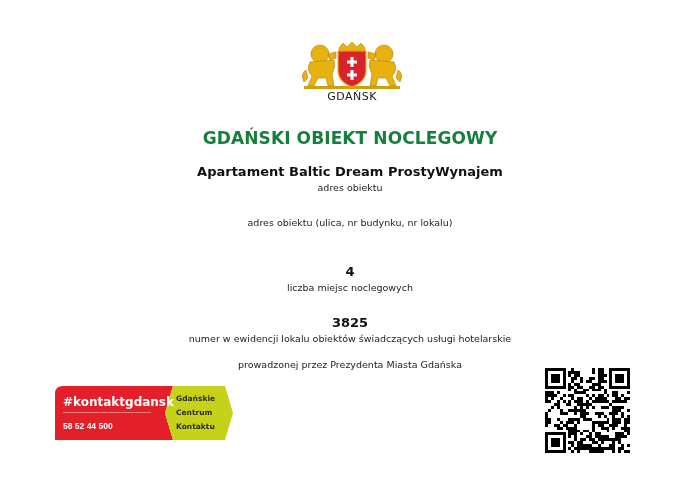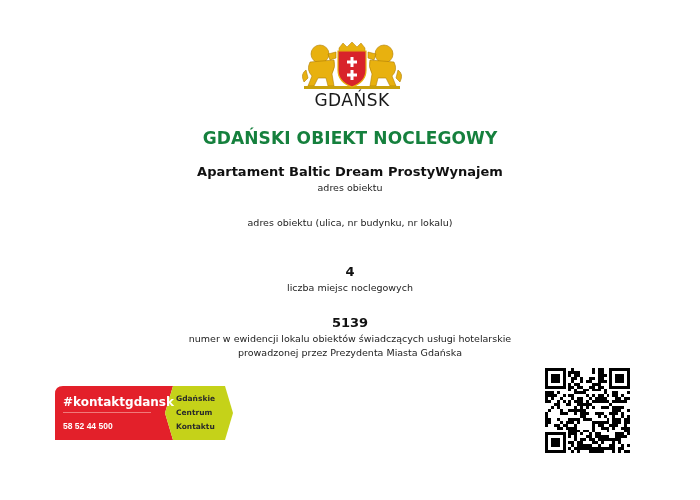--- a/index.html
+++ b/index.html
@@ -8,21 +8,21 @@
       font-family: "DejaVu Sans", "Liberation Sans", sans-serif;
       color: #1a1a1a;
     }
     .page { position: relative; width: 700px; height: 500px; background: #fff; }
 
     
     .logo { position: absolute; left: 300px; top: 40px; width: 104px; height: 72px; }
     .logo svg { display: block; width: 104px; height: 52px; }
     .logo-text {
       position: absolute; left: 0; top: 50px; width: 104px; text-align: center;
-      font-family: "DejaVu Sans", sans-serif; font-size: 17px; letter-spacing: 0.5px;
+      font-family: "DejaVu Sans", sans-serif; font-size: 11px; letter-spacing: 0.5px;
       color: #1a1a1a; font-weight: 400;
     }
 
     .title {
       position: absolute; left: 0; top: 128px; width: 700px; text-align: center;
       font-size: 17px; font-weight: 700; color: #15803d;
       font-family: "DejaVu Sans", sans-serif; letter-spacing: 0.1px;
     }
 
     .field { position: absolute; left: 0; width: 700px; text-align: center; }
@@ -106,23 +106,23 @@
   <div class="field f2">
     <div class="label">adres obiektu (ulica, nr budynku, nr lokalu)</div>
   </div>
 
   <div class="field f3">
     <div class="value">4</div>
     <div class="label">liczba miejsc noclegowych</div>
   </div>
 
   <div class="field f4">
-    <div class="value">5139</div>
+    <div class="value">3825</div>
     <div class="label">numer w ewidencji lokalu obiektów świadczących usługi hotelarskie</div>
-    <div class="label" style="margin-top:0">prowadzonej przez Prezydenta Miasta Gdańska</div>
+    <div class="label" style="margin-top:12px">prowadzonej przez Prezydenta Miasta Gdańska</div>
   </div>
 
   <div class="badge">
     <svg class="badge-svg" width="178" height="54" viewBox="0 0 178 54">
       <path d="M8 0 L118 0 L110 27 L118 54 L0 54 L0 8 Q0 0 8 0 Z" fill="#e3202a"></path>
       <path d="M118 0 L170 0 L178 27 L170 54 L118 54 L110 27 Z" fill="#c5d219"></path>
     </svg>
     <div class="badge-tag">#kontaktgdansk</div>
     <div class="badge-line"></div>
     <div class="badge-phone">58 52 44 500</div>

